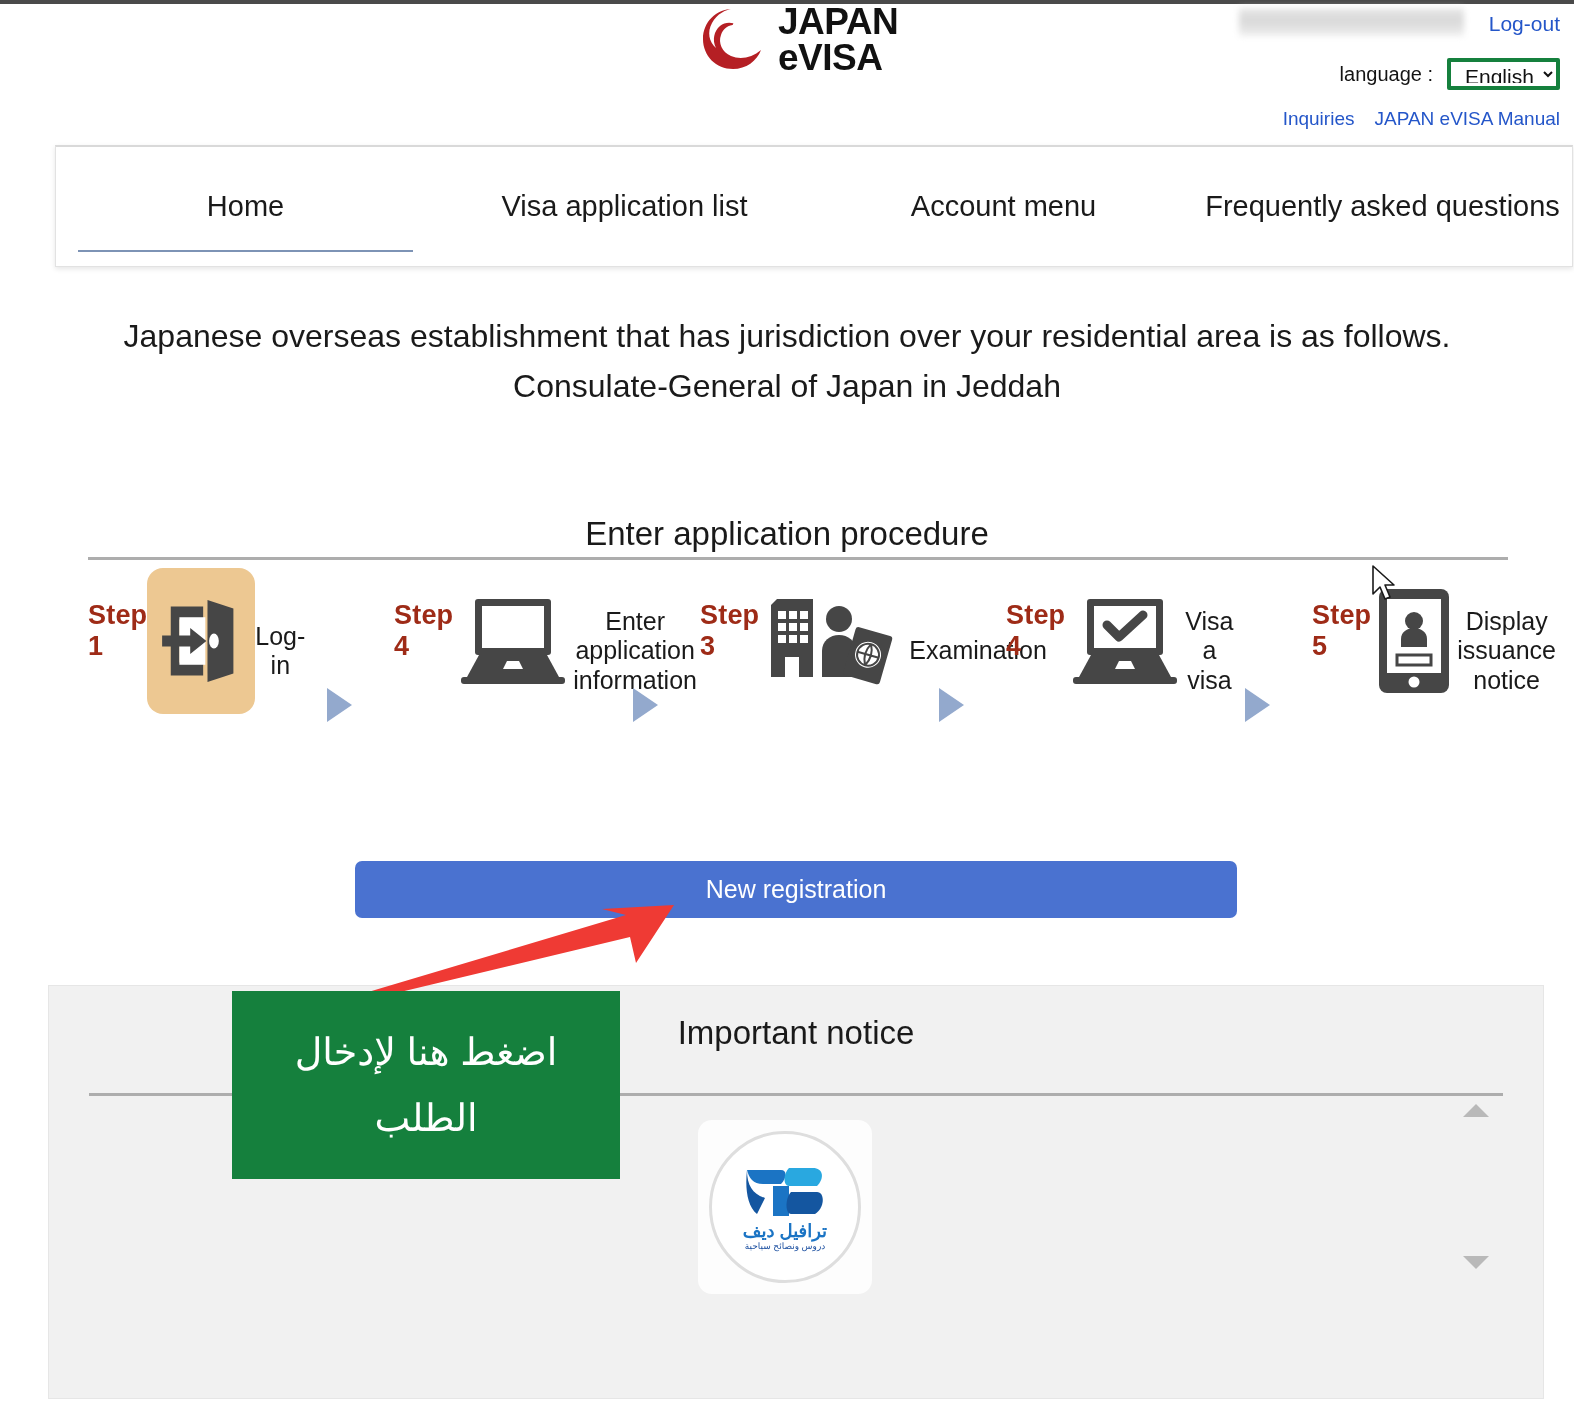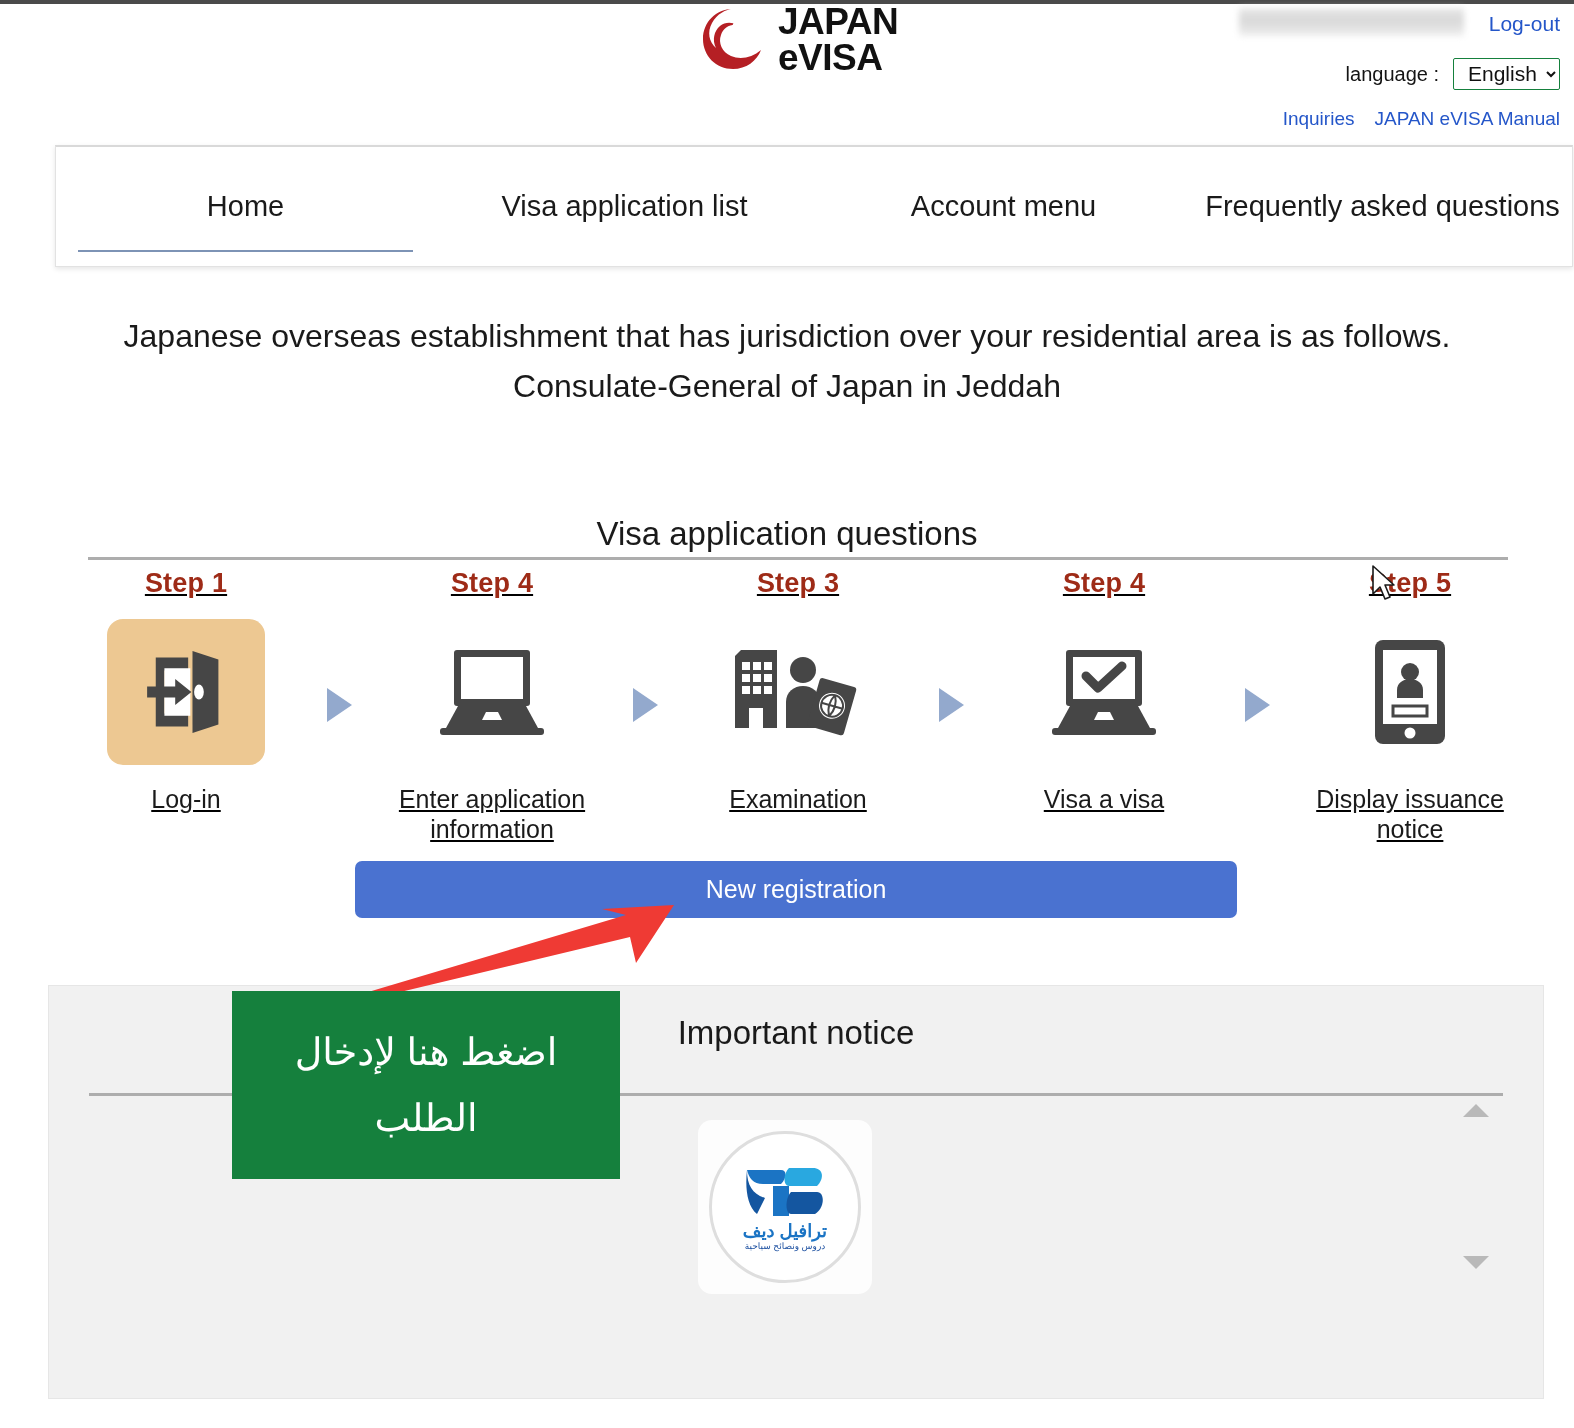--- a/index.html
+++ b/index.html
@@ -76,21 +76,21 @@
     gap: 14px;
   }
   .lang-label {
     font-size: 20px;
     color: #141414;
   }
   .lang-select {
     font-family: "Liberation Sans", sans-serif;
     font-size: 21px;
     padding: 2px 6px 3px 10px;
-    border: 1px solid #15803d;
+    border: 4px solid #15803d;
     border-radius: 2px;
     background: #ffffff;
     color: #111;
     height: 32px;
   }
 
   .header-links {
     position: absolute;
     right: 14px; top: 108px;
     display: flex;
@@ -167,23 +167,21 @@
   .steps {
     position: absolute;
     left: 88px; top: 568px;
     width: 1420px; height: 290px;
     display: flex;
     align-items: flex-start;
   }
   .step {
     width: 196px;
     display: flex;
-    flex-direction: column;
-    align-items: center;
-    text-decoration: underline;
+    align-items: center;
   }
   .step-label {
     font-size: 27px;
     font-weight: bold;
     color: #9e2b17;
     margin-bottom: 20px;
     letter-spacing: 0.2px;
   }
   .step-icon-box {
     width: 158px; height: 146px;
@@ -386,21 +384,21 @@
   <div class="nav-item">Visa application list</div>
   <div class="nav-item">Account menu</div>
   <div class="nav-item">Frequently asked questions</div>
 </div>
 
 <div class="intro">
   <div>Japanese overseas establishment that has jurisdiction over your residential area is as follows.</div>
   <div>Consulate-General of Japan in Jeddah</div>
 </div>
 
-<div class="proc-title">Visa application questions</div>
+<div class="proc-title">Enter application procedure</div>
 <div class="proc-rule"></div>
 
 <div class="steps">
 
   <div class="step">
     <div class="step-label">Step 1</div>
     <div class="step-icon-box hl">
       <svg width="108" height="108" viewBox="0 0 100 100">
         <path d="M22 18 H52 V30 H30 V70 H52 V82 H22 Z" fill="#464646"></path>
         <rect x="30" y="28" width="24" height="44" fill="#ffffff"></rect>

